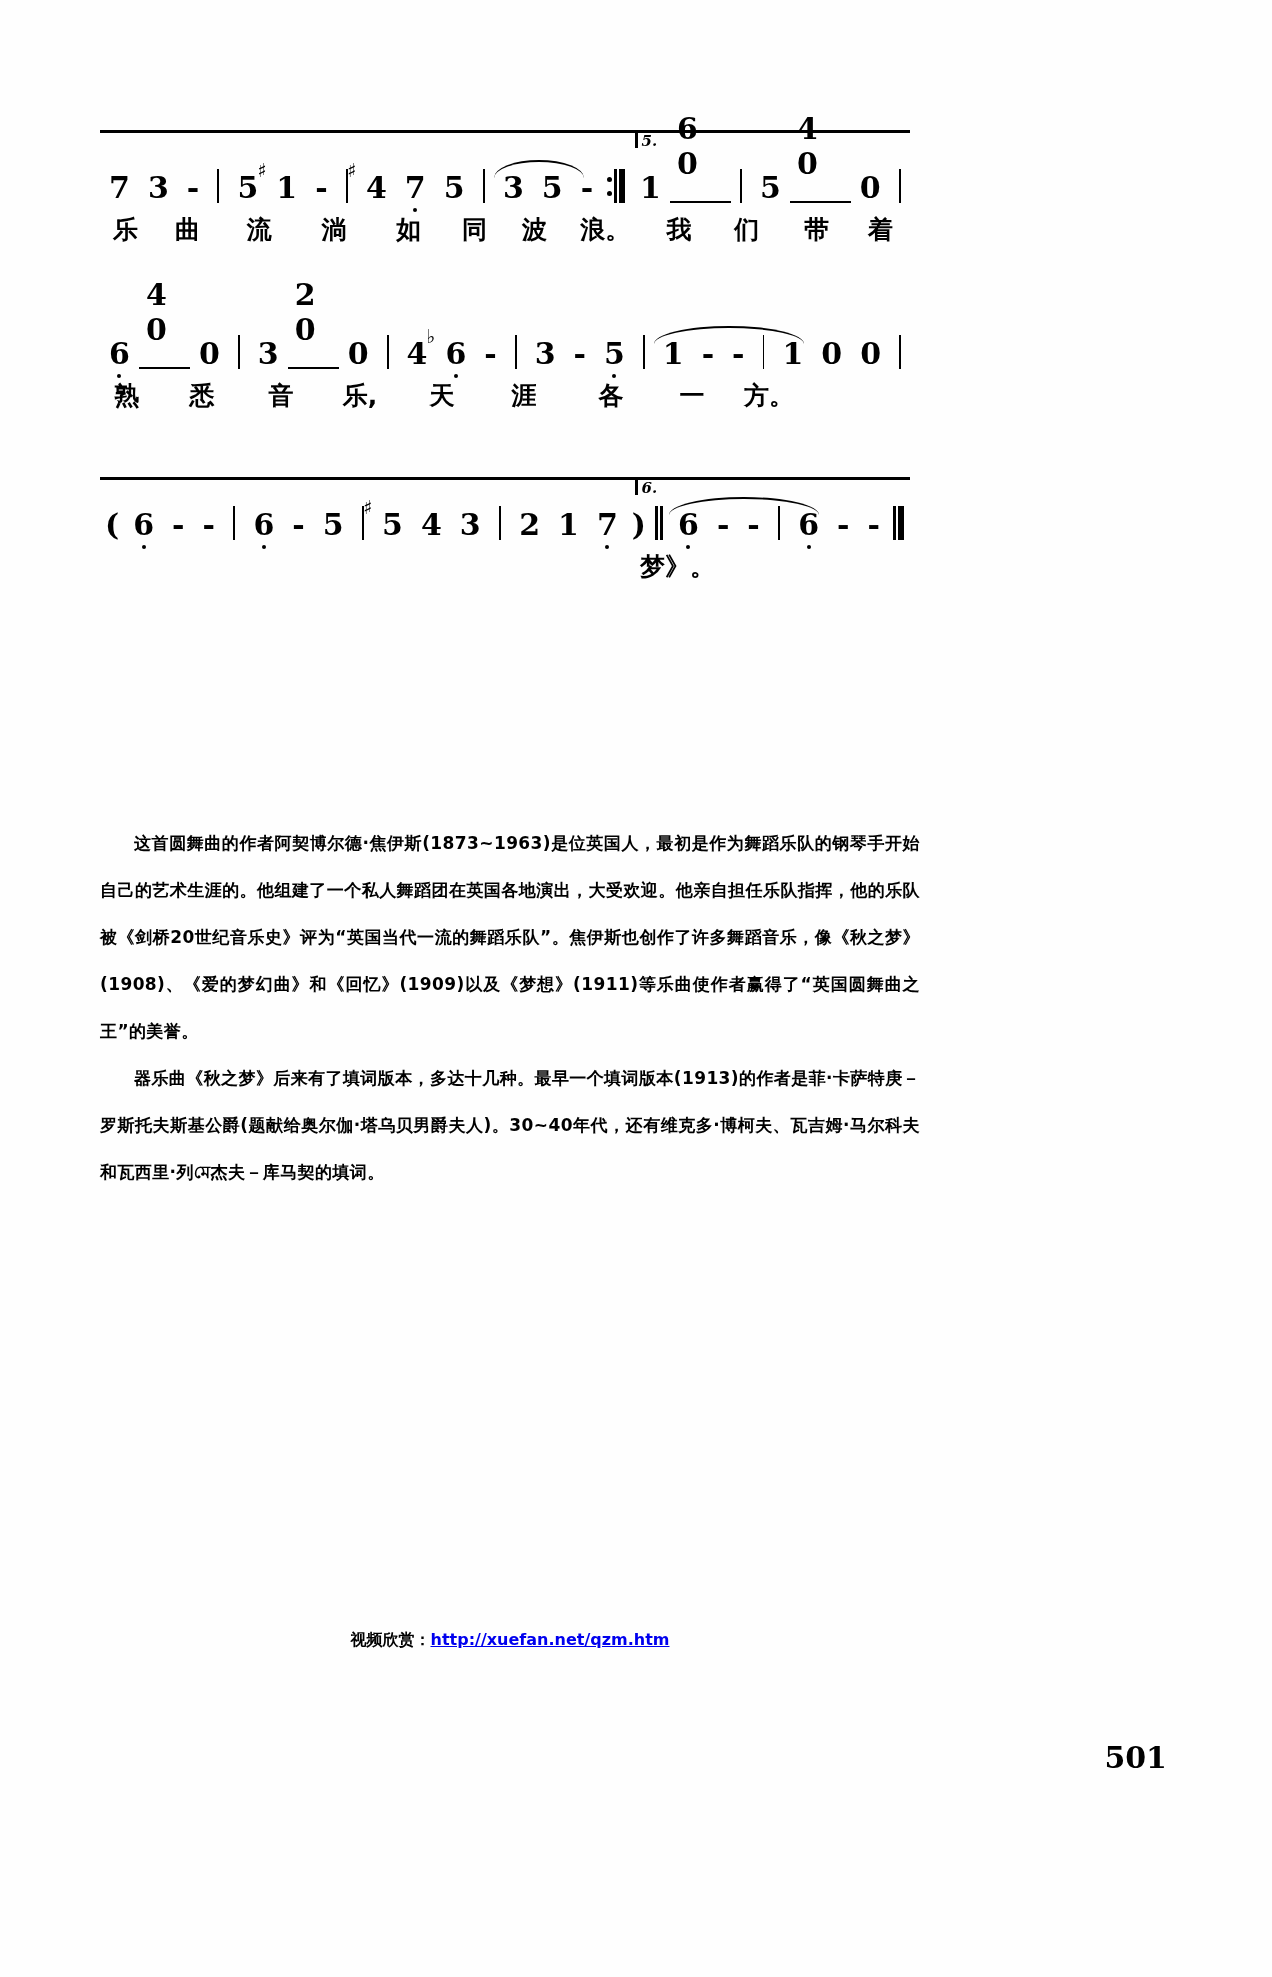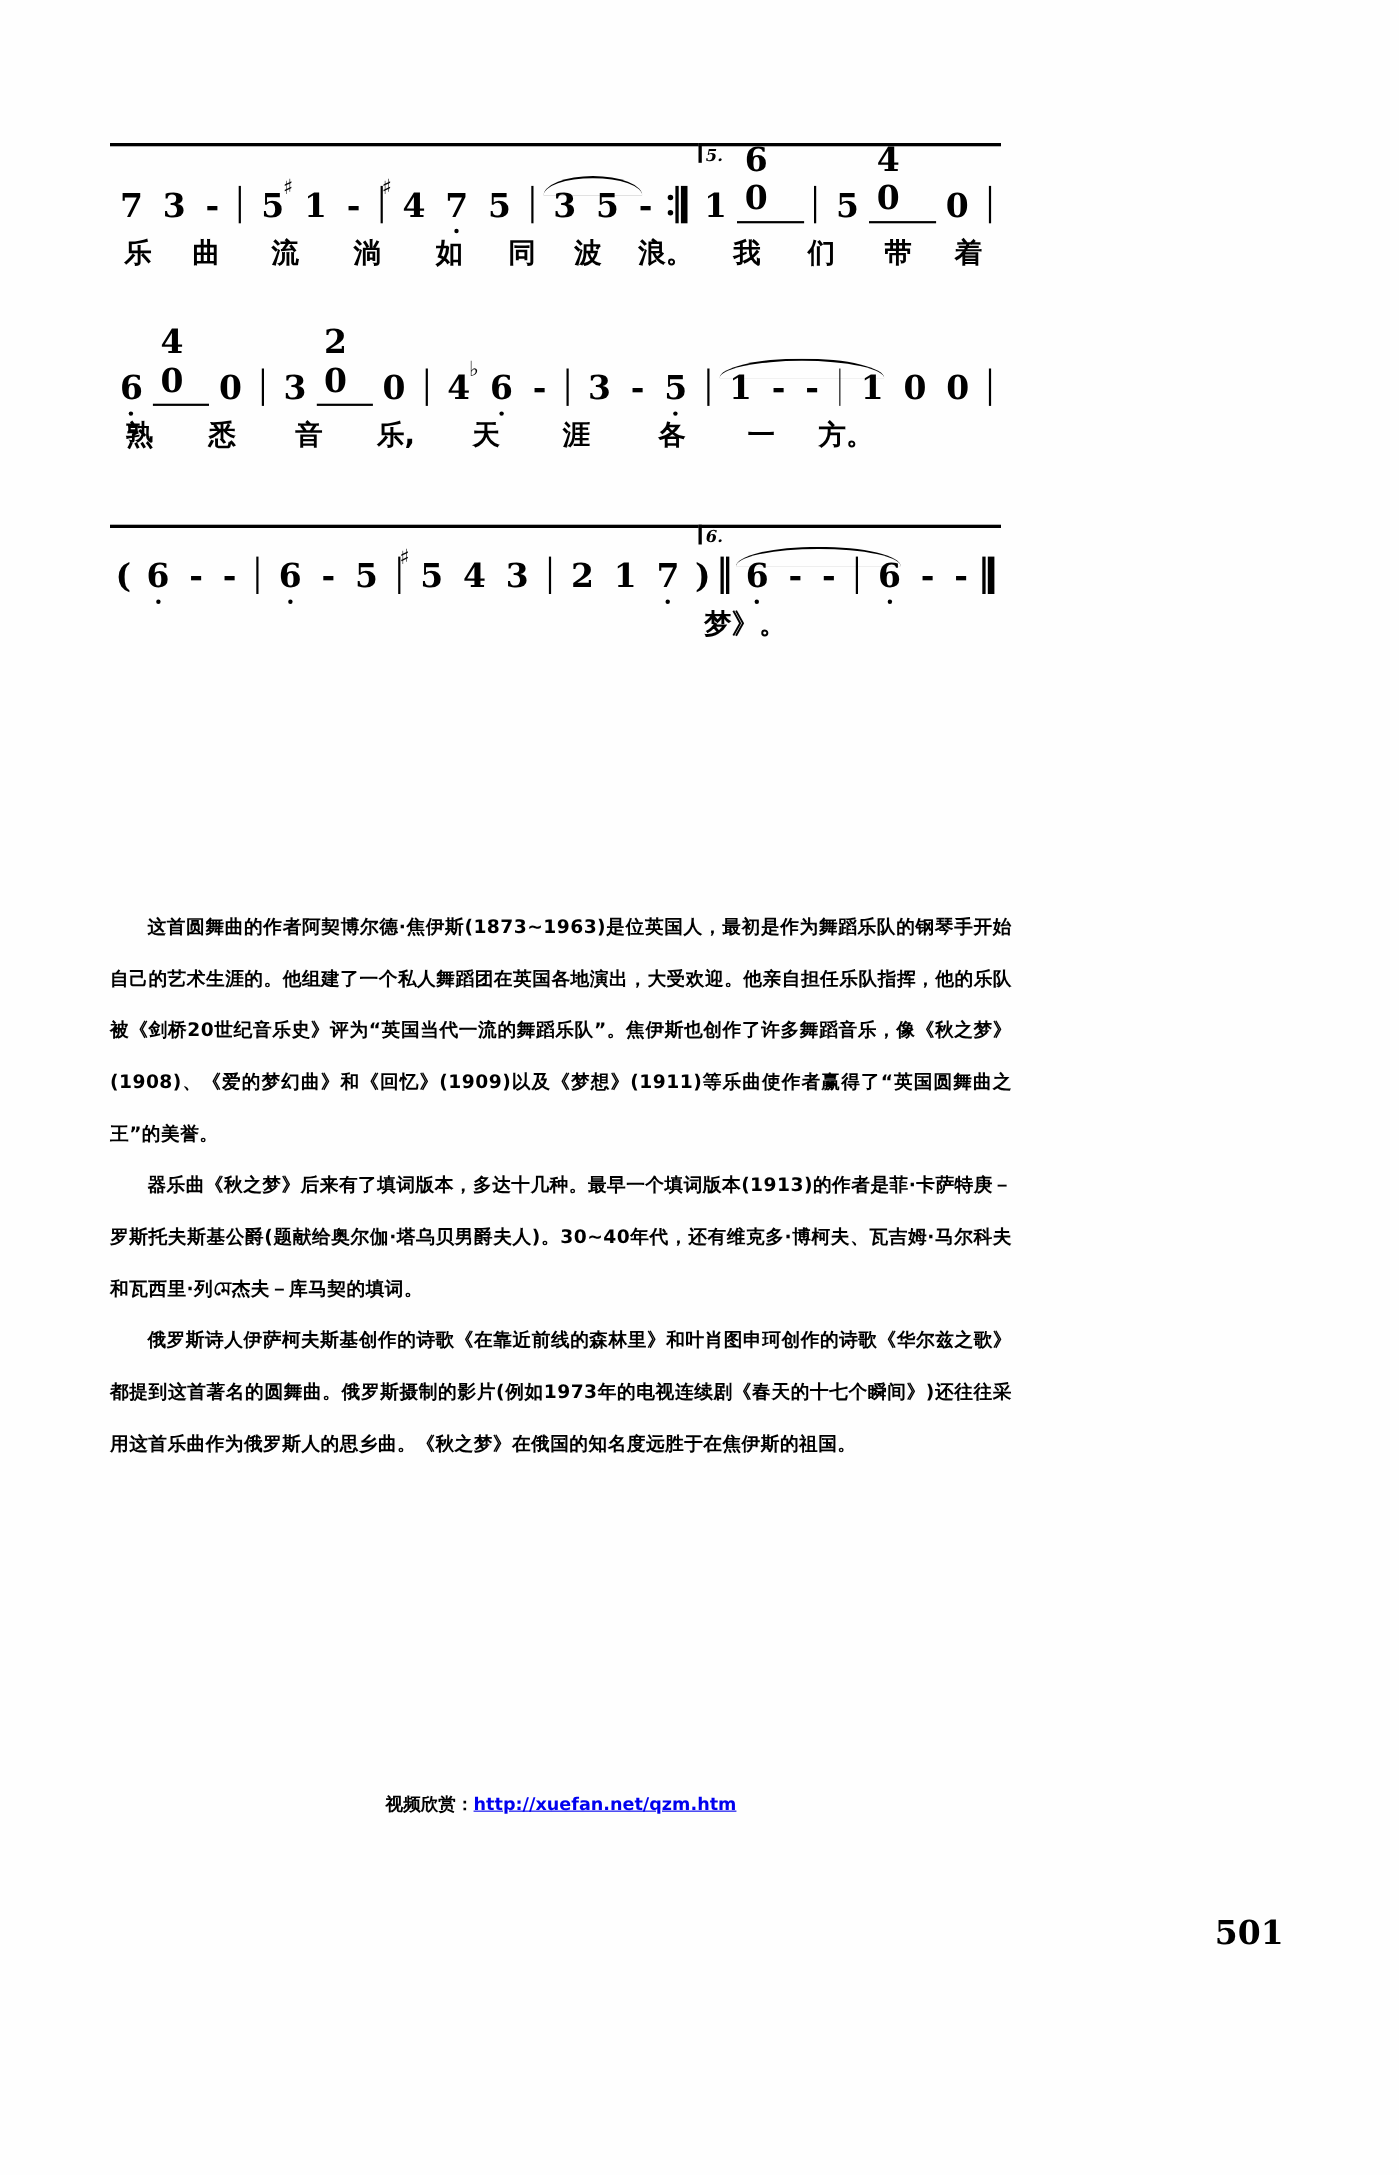--- a/index.html
+++ b/index.html
@@ -35,21 +35,21 @@
     display:flex;align-items:flex-end;
     font-family:"DejaVu Serif","Liberation Serif",serif;
     font-weight:700;font-size:30px;
     height:58px;padding-top:12px;
     letter-spacing:0;
   }
   .n{position:relative;display:inline-block;padding:0 9px;line-height:1;}
   .n.tight{padding:0 5px;}
   .bar{display:inline-block;width:3px;height:34px;background:#000;margin:0 9px 0 9px;align-self:flex-end;}
   .dash{display:inline-block;padding:0 9px;line-height:1;}
-  .beam{display:inline-block;border-bottom:2.5px solid #000;padding-bottom:3px;}
+  .beam{display:inline-block;border-bottom:2.5px solid #000;padding-bottom:20px;}
   .beam .n{padding:0 7px;}
 
   
   .acc{
     position:absolute;left:-10px;top:-12px;font-size:19px;
     font-family:"DejaVu Serif","Liberation Serif",serif;font-weight:700;
   }
   
   .dotlow::after{
     content:"";position:absolute;left:50%;bottom:-9px;margin-left:-2px;
@@ -265,21 +265,20 @@
       <div class="lyrics" style="padding-left:540px;">
         <span class="ly">梦》。</span>
       </div>
     </div>
 
   </div>
 
   <div class="body-text">
     <p>这首圆舞曲的作者阿契博尔德·焦伊斯(1873~1963)是位英国人，最初是作为舞蹈乐队的钢琴手开始自己的艺术生涯的。他组建了一个私人舞蹈团在英国各地演出，大受欢迎。他亲自担任乐队指挥，他的乐队被《剑桥20世纪音乐史》评为“英国当代一流的舞蹈乐队”。焦伊斯也创作了许多舞蹈音乐，像《秋之梦》(1908)、《爱的梦幻曲》和《回忆》(1909)以及《梦想》(1911)等乐曲使作者赢得了“英国圆舞曲之王”的美誉。</p>
     <p>器乐曲《秋之梦》后来有了填词版本，多达十几种。最早一个填词版本(1913)的作者是菲·卡萨特庚－罗斯托夫斯基公爵(题献给奥尔伽·塔乌贝男爵夫人)。30~40年代，还有维克多·博柯夫、瓦吉姆·马尔科夫和瓦西里·列মে杰夫－库马契的填词。</p>
-    <p>俄罗斯诗人伊萨柯夫斯基创作的诗歌《在靠近前线的森林里》和叶肖图申珂创作的诗歌《华尔兹之歌》都提到这首著名的圆舞曲。俄罗斯摄制的影片(例如1973年的电视连续剧《春天的十七个瞬间》)还往往采用这首乐曲作为俄罗斯人的思乡曲。《秋之梦》在俄国的知名度远胜于在焦伊斯的祖国。</p>
   </div>
 
   <div class="link-line">
     <span>视频欣赏：</span><a class="url" href="#">http://xuefan.net/qzm.htm</a>
   </div>
 
   <div class="page-no">501</div>
 
 </div>
 

